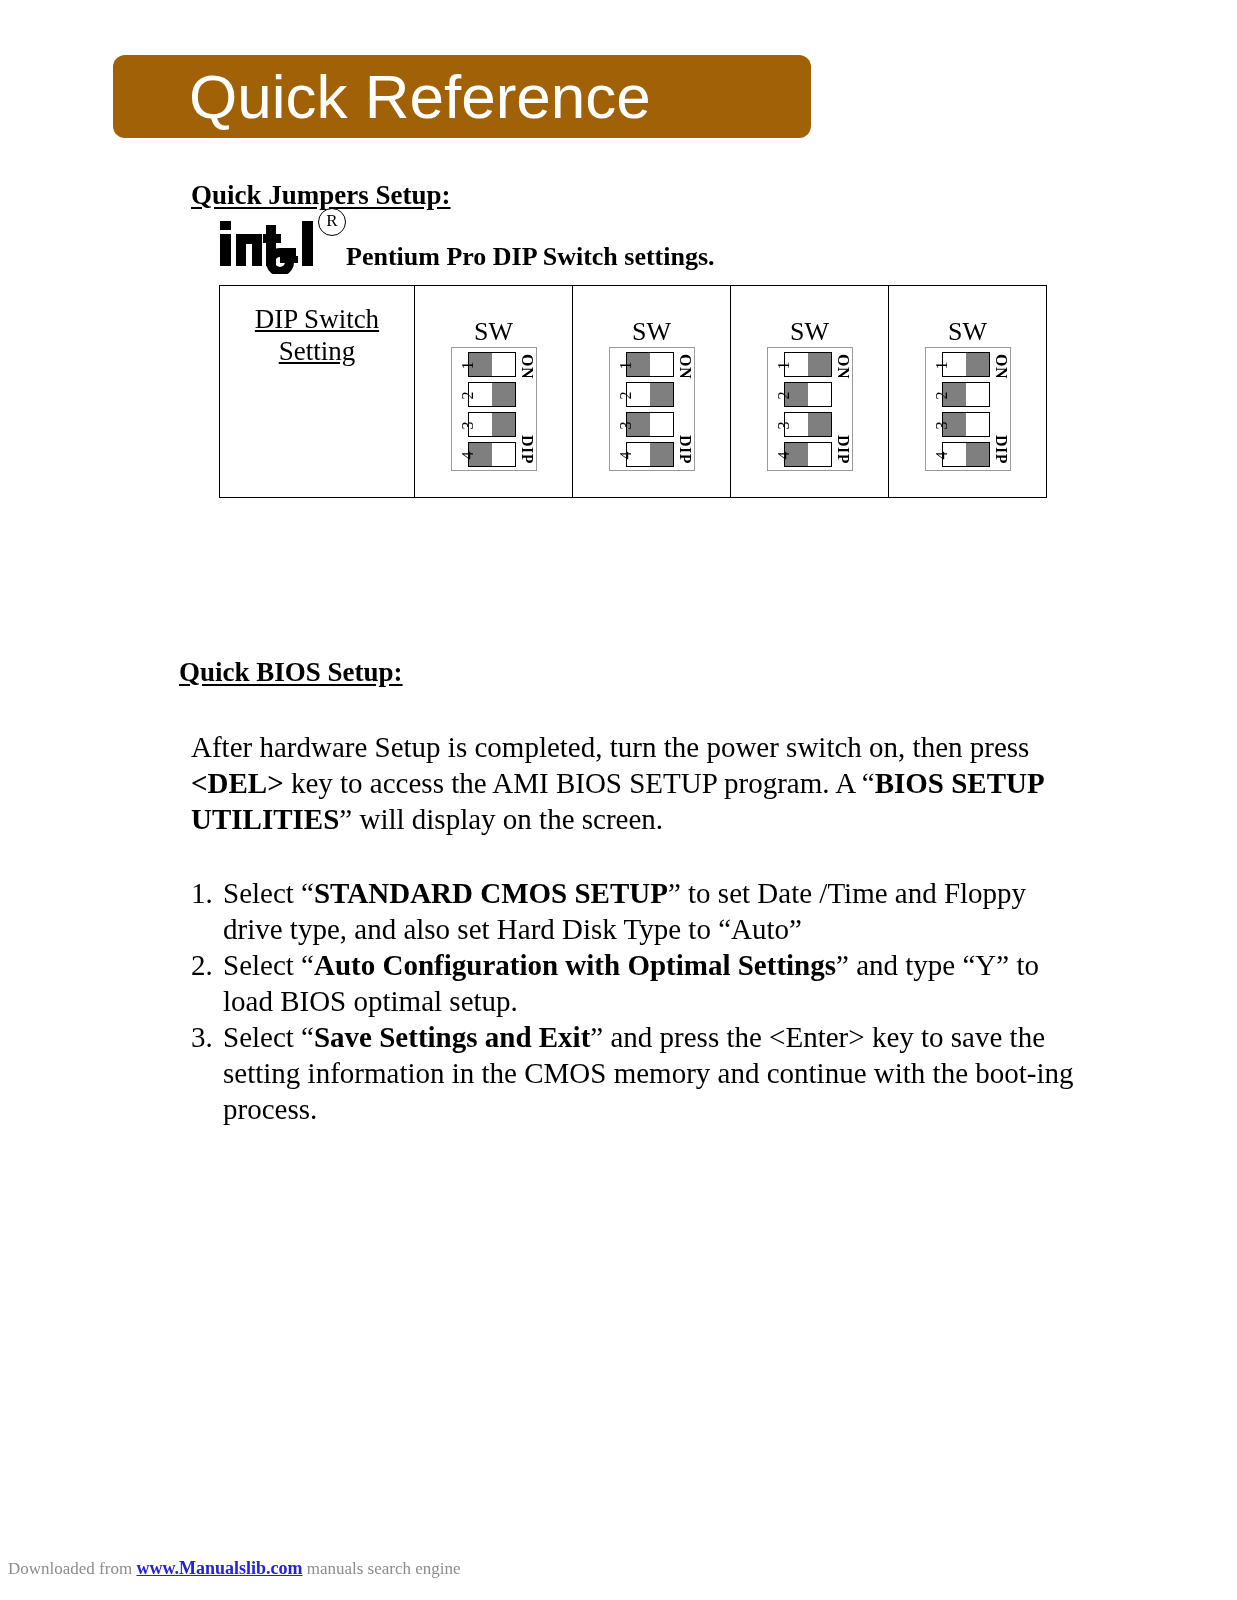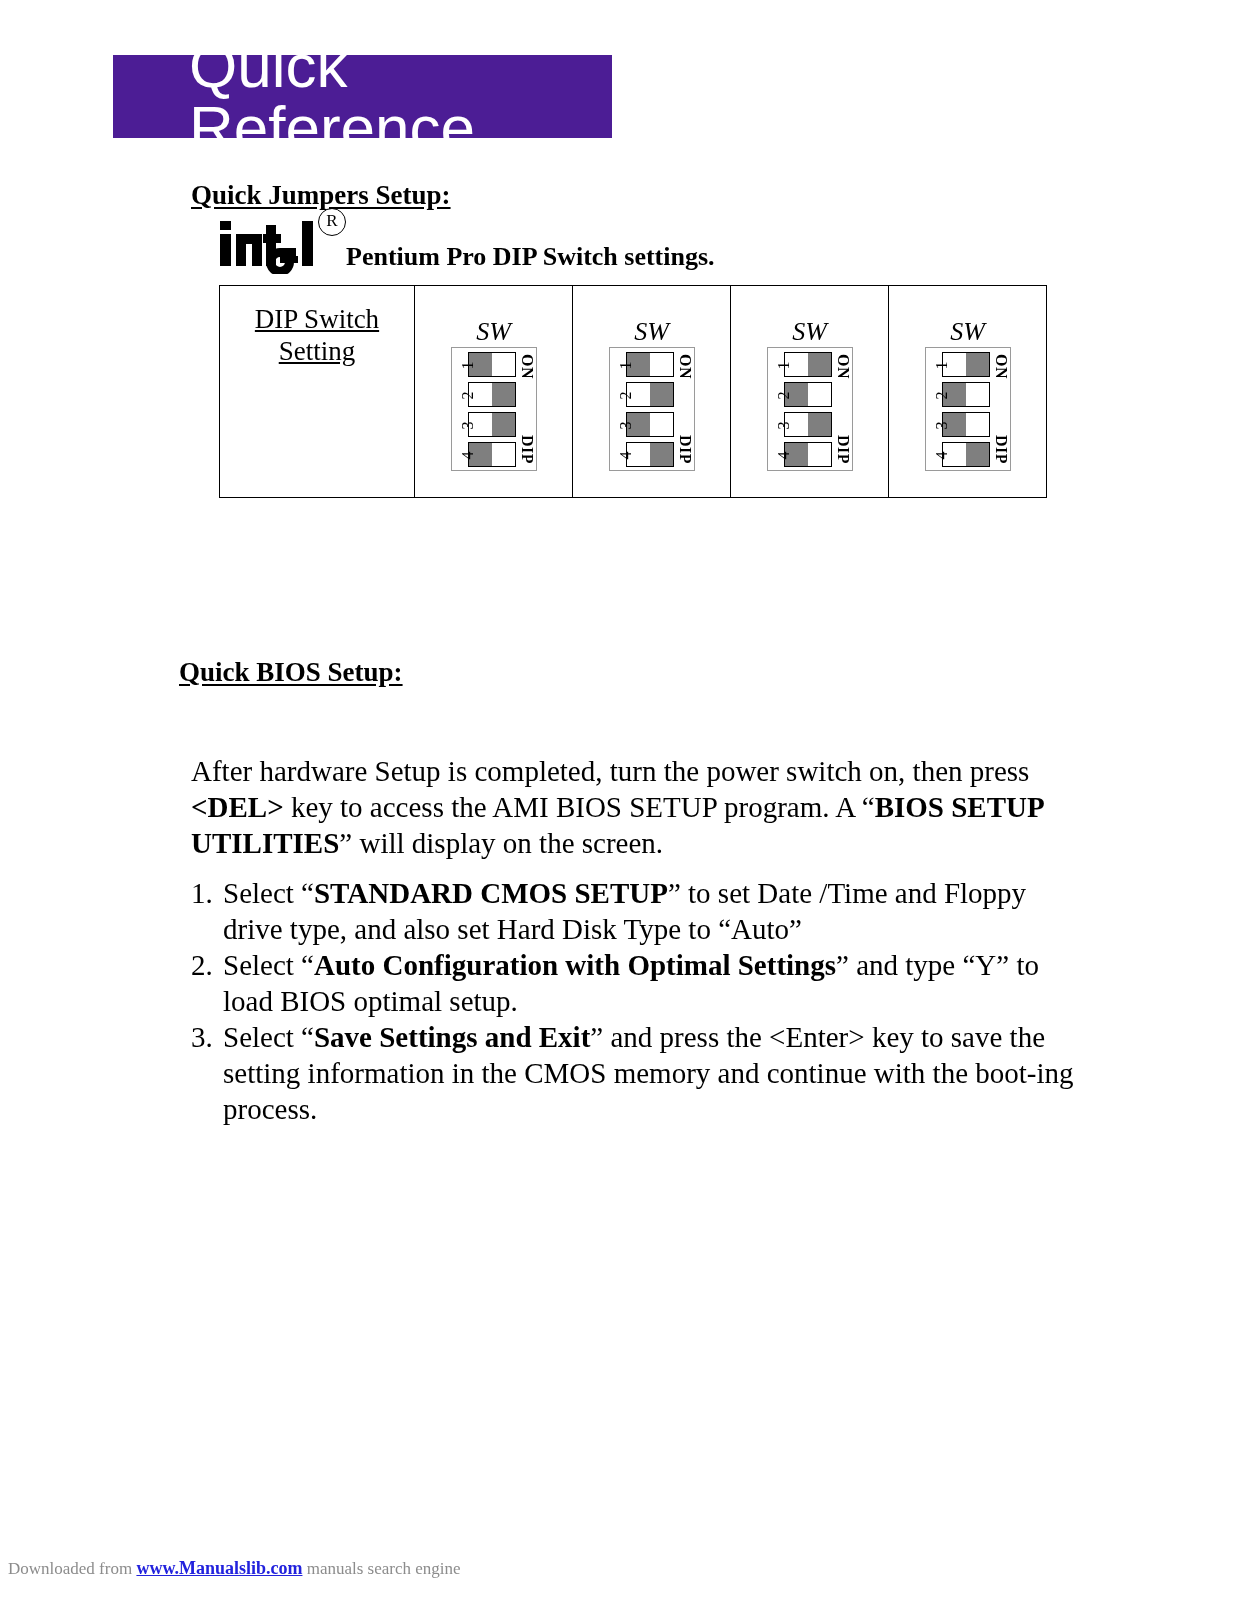--- a/index.html
+++ b/index.html
@@ -14,25 +14,26 @@
     font-family: "Liberation Serif", "DejaVu Serif", serif;
     color: #000000;
     overflow: hidden;
   }
 
   
   .title-banner {
     position: absolute;
     left: 113px;
     top: 55px;
-    width: 499px;
+    width: 698px;
     height: 83px;
-    background: #4c1d95;
+    background: #a16207;
     display: flex;
     align-items: center;
+    border-radius: 12px;
   }
   .title-banner .title-text {
     font-family: "Liberation Sans", "DejaVu Sans", sans-serif;
     color: #ffffff;
     font-size: 62px;
     font-weight: 400;
     letter-spacing: 0px;
     padding-left: 76px;
     line-height: 1;
   }
@@ -115,21 +116,20 @@
     flex-direction: column;
     align-items: center;
     justify-content: flex-start;
     padding-top: 6px;
   }
   .sw-label {
     font-size: 26px;
     line-height: 1;
     margin-bottom: 2px;
     font-family: "Liberation Serif", serif;
-    font-style: italic;
   }
   .dip-graphic {
     position: relative;
     width: 86px;
     height: 124px;
     border: 1.2px solid #9a9a9a;
     box-sizing: border-box;
   }
   .dip-rows {
     position: absolute;
@@ -185,21 +185,21 @@
 
   
   .body-copy {
     position: absolute;
     left: 191px;
     width: 880px;
     font-size: 29px;
     line-height: 36px;
     text-align: left;
   }
-  #intro-para { top: 724px; }
+  #intro-para { top: 700px; }
 
   .steps-list {
     position: absolute;
     left: 191px;
     top: 875px;
     width: 885px;
     font-size: 29px;
     line-height: 36px;
     list-style: none;
     margin: 0;

